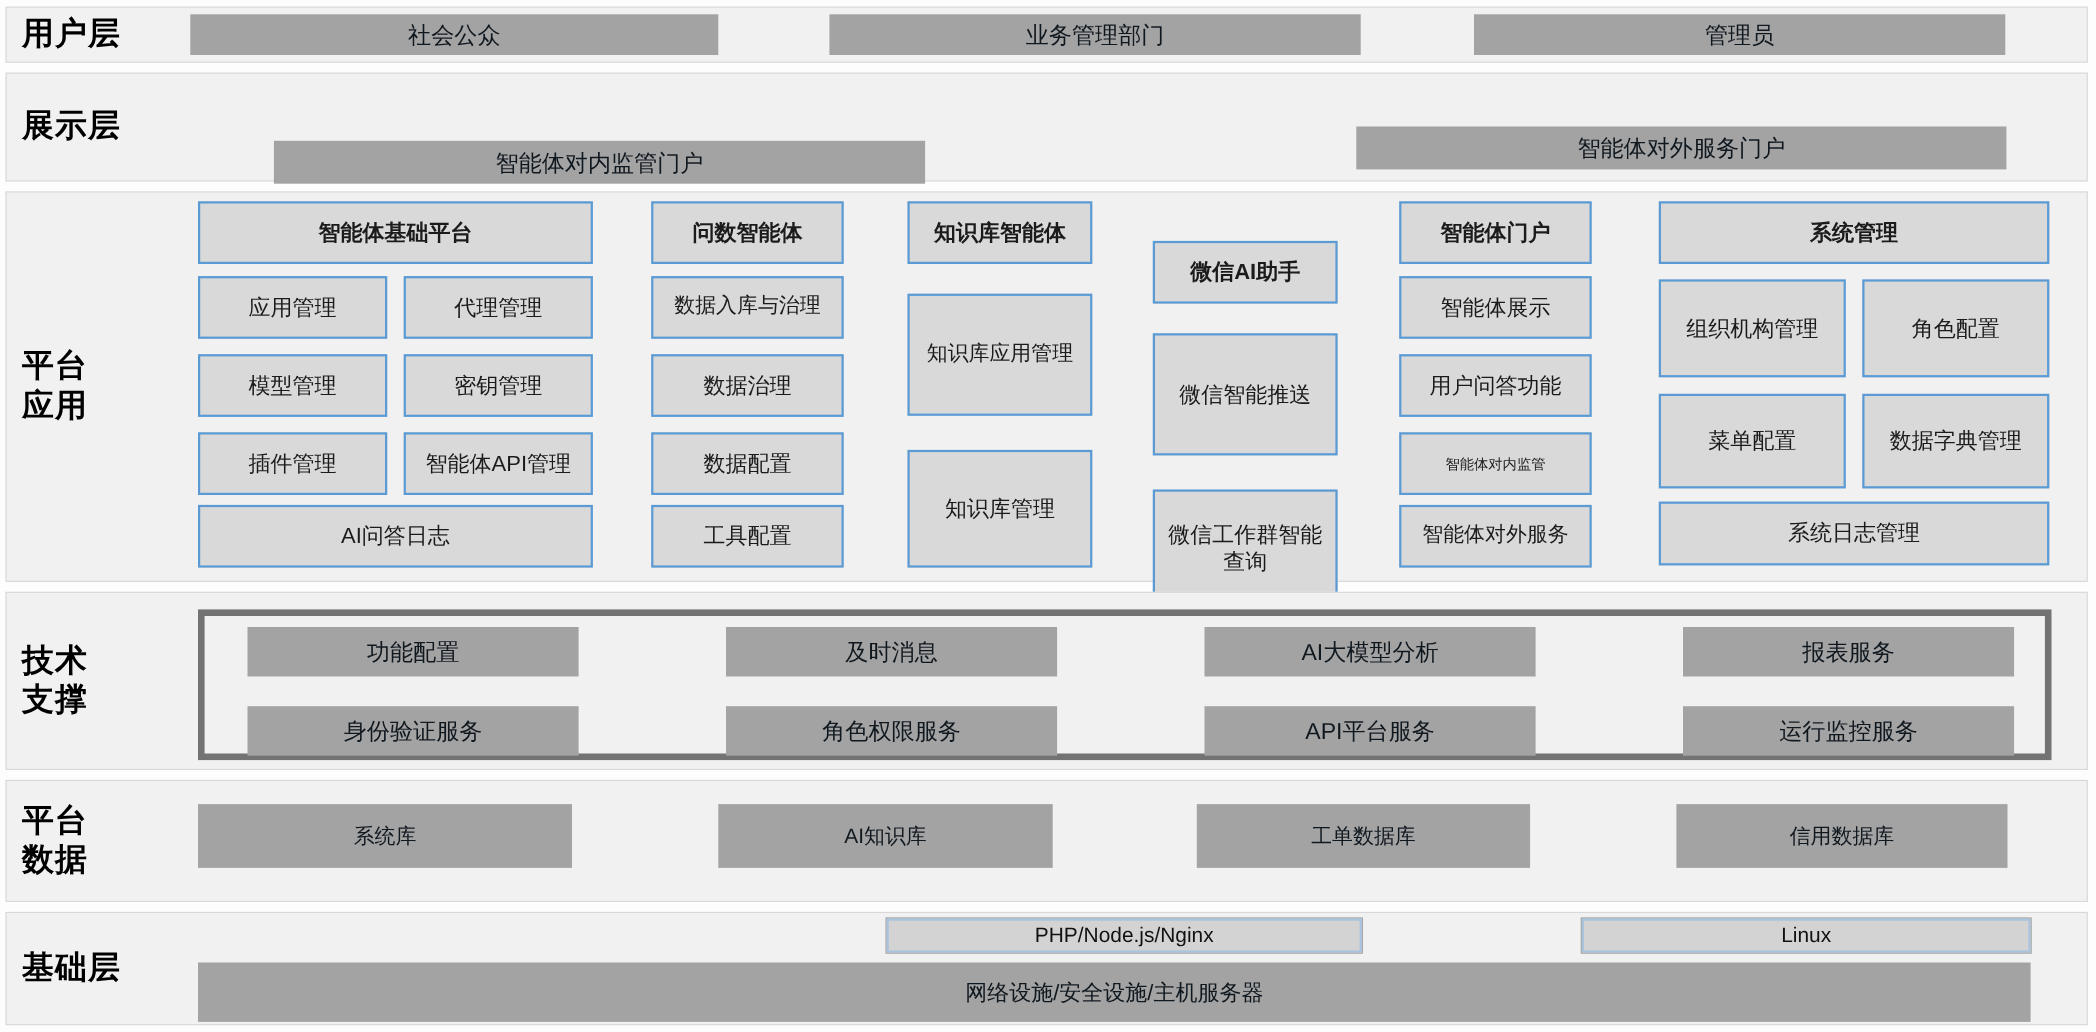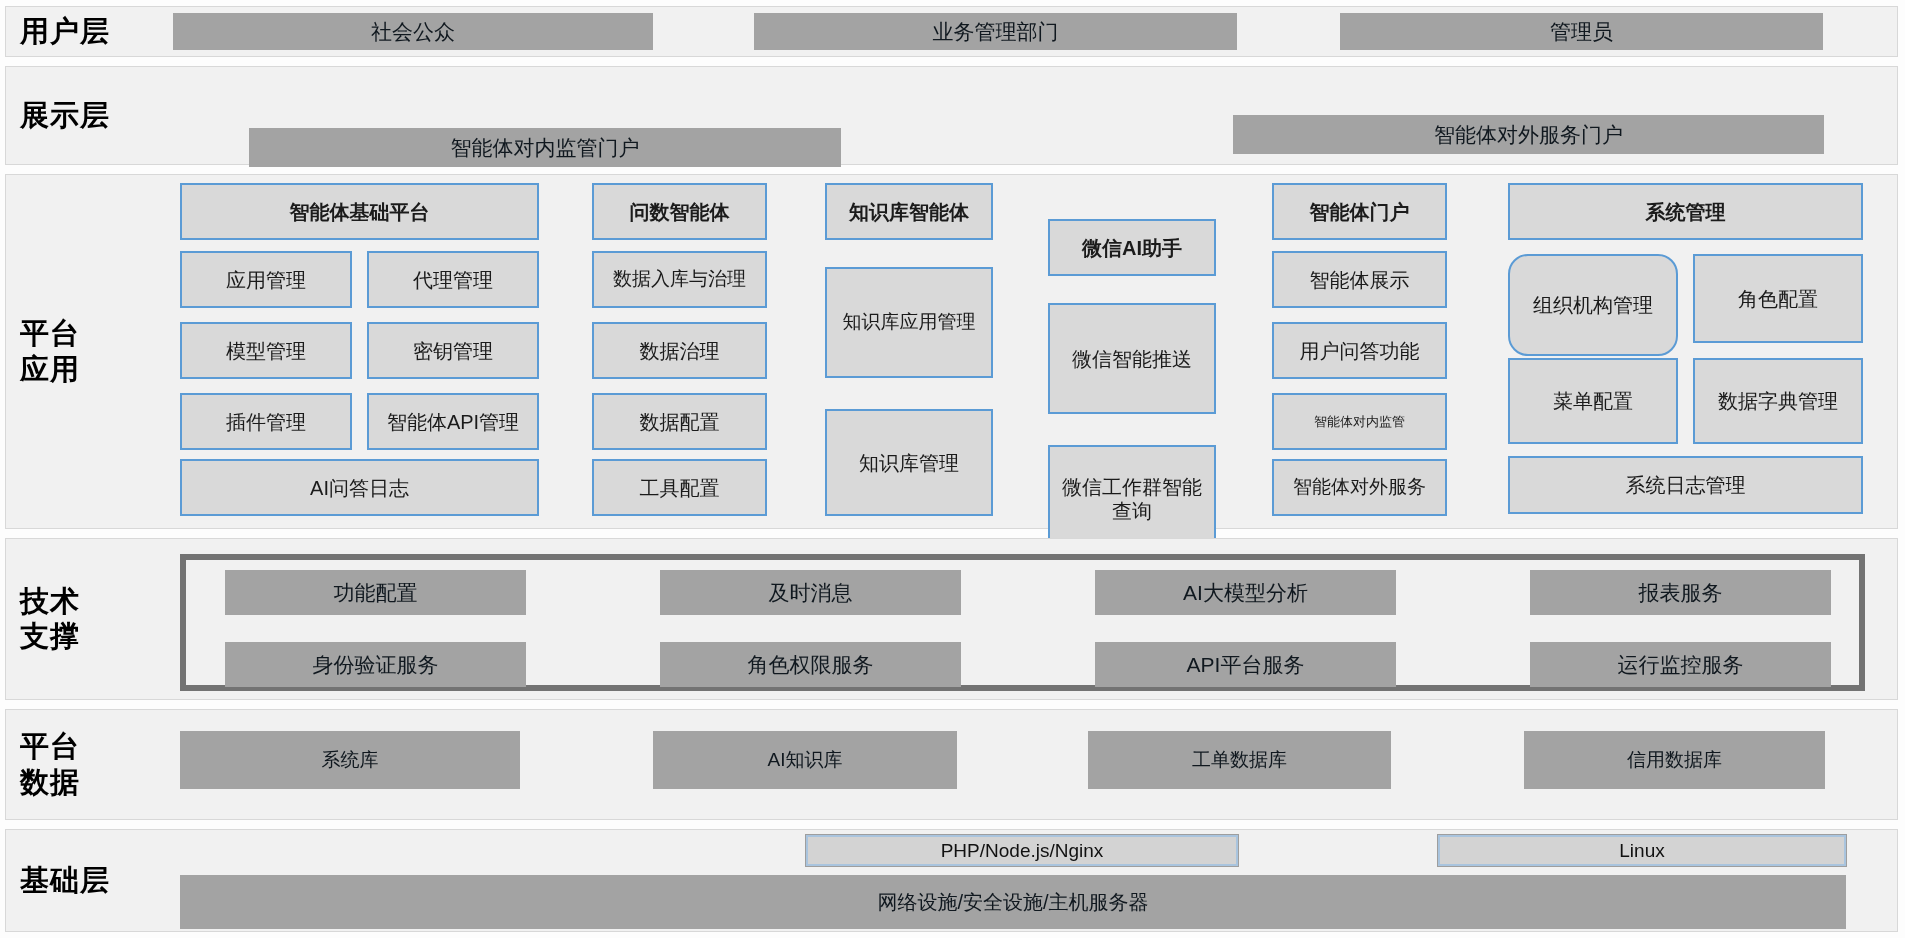--- a/index.html
+++ b/index.html
@@ -110,21 +110,21 @@
       <div class="group" style="left:1100px;width:175px;">
         <div class="gbox ghead" style="top:0;height:57px;left:0;right:0;">智能体门户</div>
         <div class="gbox" style="top:68px;height:57px;left:0;right:0;">智能体展示</div>
         <div class="gbox" style="top:139px;height:57px;left:0;right:0;">用户问答功能</div>
         <div class="gbox" style="top:210px;height:57px;left:0;right:0;font-size:13px;">智能体对内监管</div>
         <div class="gbox" style="top:276px;height:57px;left:0;right:0;font-size:19px;">智能体对外服务</div>
       </div>
 
       <div class="group" style="left:1336px;width:355px;">
         <div class="gbox ghead" style="top:0;height:57px;left:0;right:0;">系统管理</div>
-        <div class="gbox" style="top:71px;height:102px;left:0;width:170px;border-radius:20px;">组织机构管理</div>
+        <div class="gbox" style="top:71px;height:89px;left:0;width:170px;">组织机构管理</div>
         <div class="gbox" style="top:71px;height:89px;left:185px;width:170px;">角色配置</div>
         <div class="gbox" style="top:175px;height:86px;left:0;width:170px;">菜单配置</div>
         <div class="gbox" style="top:175px;height:86px;left:185px;width:170px;">数据字典管理</div>
         <div class="gbox" style="top:273px;height:58px;left:0;right:0;">系统日志管理</div>
       </div>
 
     </div>
   </section>
 
   <section class="band" style="top:538px;height:162px;">

